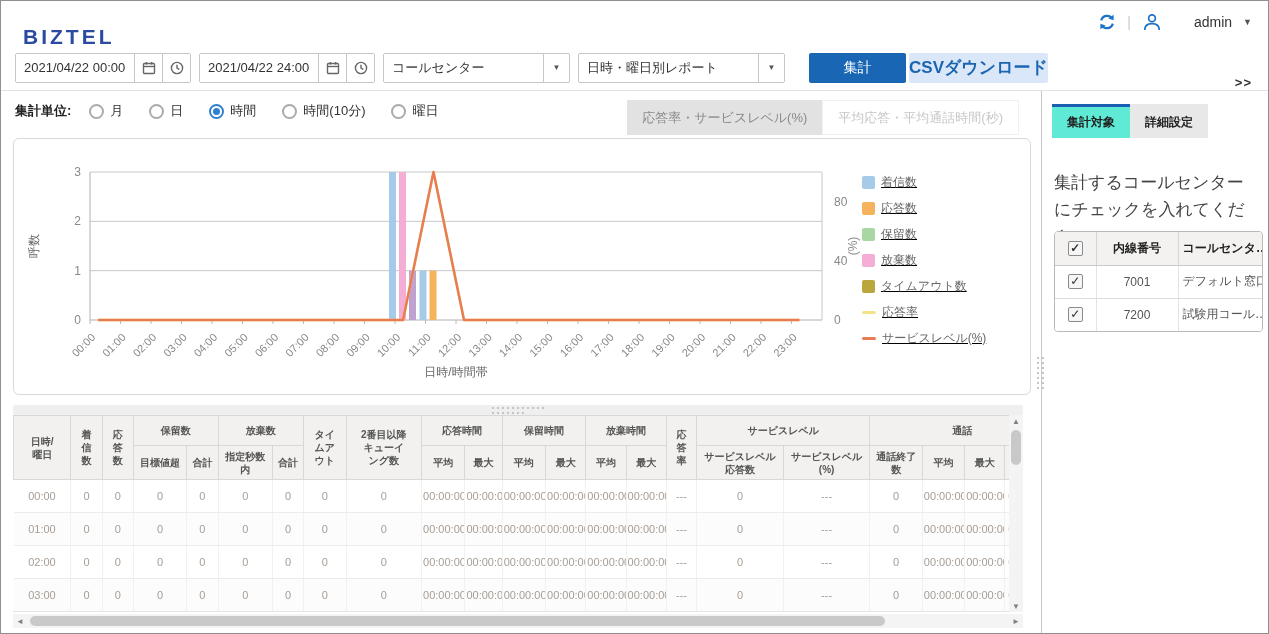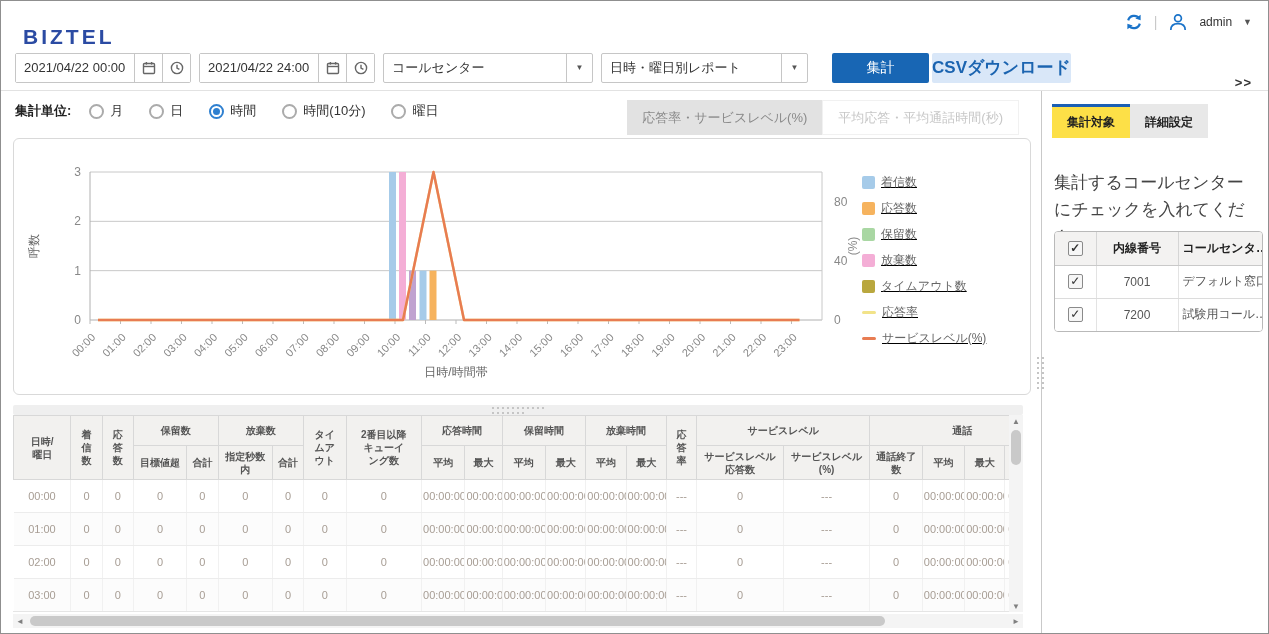--- a/index.html
+++ b/index.html
@@ -6,38 +6,38 @@
   body { font-family:"Liberation Sans", sans-serif; background:#fff; }
   .window { position:relative; width:1269px; height:634px; background:#fff;
             border:1px solid #8f8f8f; overflow:hidden; font-family:"Liberation Sans", sans-serif; }
 
   
   .top-header { position:absolute; left:0; top:0; width:100%; height:44px; background:#fff; }
   .logo { position:absolute; left:22px; top:24px; font-size:21px; font-weight:800;
           letter-spacing:3px; color:#2b4ba3; }
   .header-right { position:absolute; right:16px; top:11px; display:flex; align-items:center; gap:11px; }
   .hdr-sep { color:#c9c9c9; font-size:14px; }
-  .admin-label { font-size:12px; color:#333; }
+  .admin-label { font-size:14px; color:#333;margin-left:21px; }
   .chev { font-size:9px; color:#555; }
 
   
   .toolbar { position:absolute; left:0; top:44px; width:100%; height:46px;
              border-bottom:1px solid #e2e2e2; display:flex; align-items:center; padding:0 14px; }
   .seg-group { display:flex; height:30px; border:1px solid #c6c6c6; border-radius:2px;
                background:#fff; margin-right:8px; }
   .date-input { width:118px; border:none; outline:none; padding:0 8px; font-size:13px; color:#333;
                 font-family:"Liberation Sans", sans-serif; background:#fff; }
   .seg-btn { width:28px; border-left:1px solid #c6c6c6; display:flex; align-items:center;
              justify-content:center; cursor:pointer; background:#fff; }
   .selectbox { display:flex; height:30px; border:1px solid #c6c6c6; border-radius:2px;
                align-items:center; background:#fff; margin-right:8px; }
   .selectbox .sel-text { flex:1; padding:0 8px; font-size:13px; color:#333; white-space:nowrap; overflow:hidden; }
   .selectbox .arrow { width:26px; height:100%; border-left:1px solid #c6c6c6; display:flex;
                       align-items:center; justify-content:center; font-size:8px; color:#555; }
-  .sel-center { width:210px;gap:25px; } .sel-report { width:207px; }
+  .sel-center { width:187px;gap:25px; } .sel-report { width:207px; }
   .btn-aggregate { width:97px; height:30px; background:#1866b4; color:#fff; border:none;
                    font-size:14px; border-radius:2px; margin-left:16px; cursor:pointer;
                    font-family:"Liberation Sans", sans-serif; }
   .btn-csv { width:139px; height:30px; background:#d9e7f8; color:#1b64b0; border:none;
              font-size:17px; font-weight:bold; border-radius:2px; margin-left:3px; cursor:pointer;
              font-family:"Liberation Sans", sans-serif; }
   .collapse-ctl { position:absolute; right:16px; top:74px; font-size:13px; font-weight:bold;
                   color:#333; cursor:pointer; letter-spacing:1px; }
 
   
@@ -100,21 +100,21 @@
 
   
   .sidebar { position:absolute; left:1040px; top:90px; width:228px; height:543px; background:#fff;
              border-left:1px solid #c9c9c9; }
   .grip-v { position:absolute; left:-5px; top:266px; display:grid; grid-template-columns:2px 2px;
             gap:3px; cursor:col-resize; }
   .grip-v i { width:2px; height:2px; background:#c5c5c5; display:block; }
   .side-tabs { position:absolute; left:10px; top:13px; display:flex; }
   .side-tab { height:34px; padding:0 15px; display:flex; align-items:center; font-size:12px;
               font-weight:bold; color:#222; cursor:pointer; }
-  .side-tab.active { background:#fde047; border-top:3px solid #1a5fb4; }
+  .side-tab.active { background:#5eead4; border-top:3px solid #1a5fb4; }
   .side-tab.inactive { background:#e8e8e8; border-top:3px solid #e8e8e8; }
   .side-instruction { position:absolute; left:12px; top:78px; width:206px; font-size:17px;
                       color:#444; line-height:1.6; }
   .cc-wrap { position:absolute; left:12px; top:140px; width:209px; border:1px solid #b9b9b9;
              border-radius:4px; overflow:hidden; }
   table.cc { border-collapse:collapse; width:100%; table-layout:fixed; }
   table.cc th { background:#f3f2f1; font-size:12px; font-weight:bold; color:#222; height:33px;
                 border-bottom:1px solid #c9c9c9; border-right:1px solid #d5d5d5; text-align:center;
                 white-space:nowrap; overflow:hidden; padding:0 4px; }
   table.cc td { font-size:12px; color:#555; height:33px; border-bottom:1px solid #dcdcdc;

